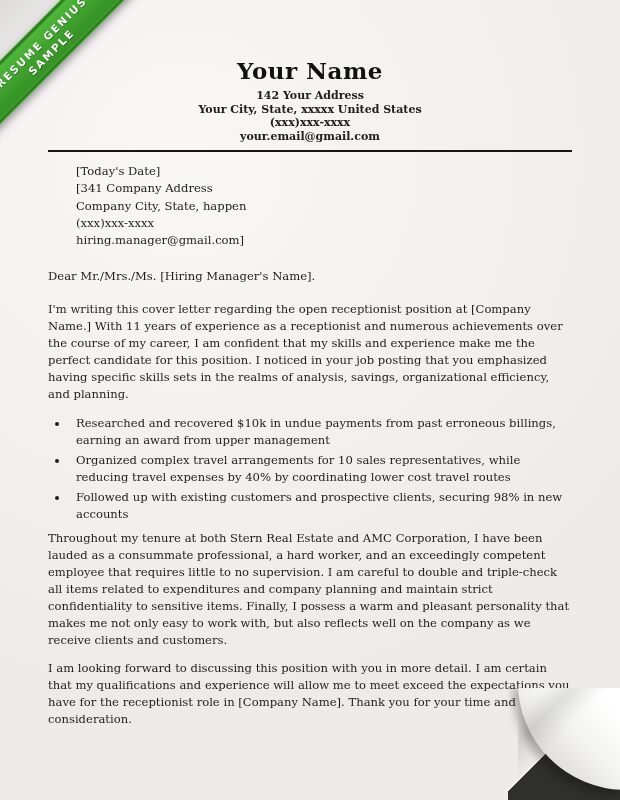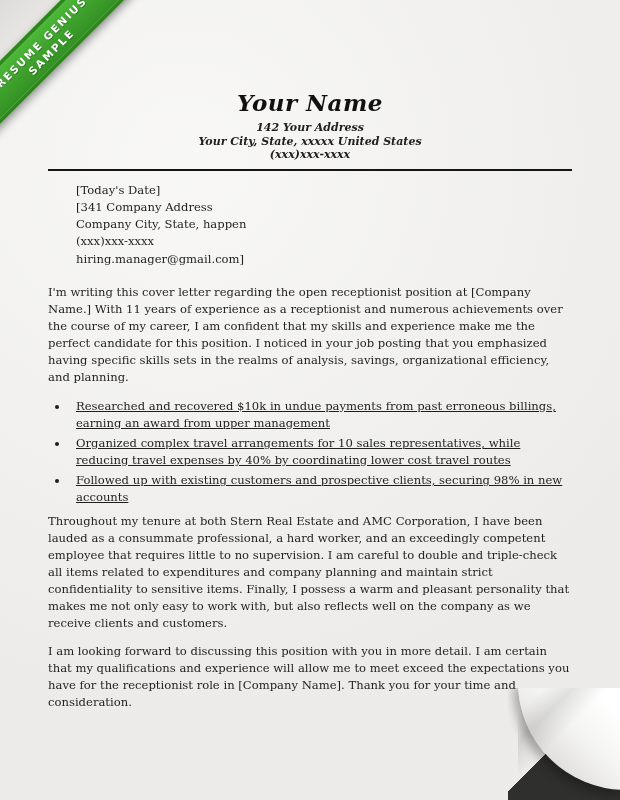--- a/index.html
+++ b/index.html
@@ -40,21 +40,21 @@
     font-weight: bold;
     font-size: 10.5px;
     letter-spacing: 2px;
     color: #ffffff;
     line-height: 14px;
     text-shadow: 0 1px 1px rgba(0,0,0,0.35);
     white-space: nowrap;
   }
 
   
-  .letter-head { padding-top: 89px; text-align: center; font-style: italic; }
+  .letter-head { padding-top: 57px; text-align: center; }
   .letter-head h1 {
     font-size: 23px;
     font-weight: bold;
     letter-spacing: 0.5px;
     color: #111;
     margin-bottom: 5px;
   }
   .contact-line {
     font-size: 11px;
     font-weight: bold;
@@ -80,21 +80,20 @@
   .para { margin-top: 16px; }
   .para-p2 { margin-top: 19px; }
   ul.achievements {
     margin: 12px 0 0 21px;
     list-style: disc outside;
   }
   ul.achievements li {
     padding-left: 7px;
     margin-bottom: 3px;
     line-height: 17px;
-    text-decoration: underline;
   }
   .para-p3 { margin-top: 7px; }
   .para-p4 { margin-top: 11px; }
 
   
   .curl-wrap {
     position: absolute; right: 0; bottom: 0;
     width: 112px; height: 112px;
     overflow: hidden;
   }
@@ -123,32 +122,34 @@
   <div class="ribbon">
     <span class="rb-line">RESUME GENIUS</span>
     <span class="rb-line">SAMPLE</span>
   </div>
 
   <div class="letter-head">
     <h1>Your Name</h1>
     <div class="contact-line">142 Your Address</div>
     <div class="contact-line">Your City, State, xxxxx United States</div>
     <div class="contact-line">(xxx)xxx-xxxx</div>
+    <div class="contact-line">your.email@gmail.com</div>
   </div>
   <hr class="head-rule">
 
   <div class="letter-body">
     <div class="recipient-block">
       <div class="addr-line">[Today's Date]</div>
       <div class="addr-line">[341 Company Address</div>
       <div class="addr-line">Company City, State, happen</div>
       <div class="addr-line">(xxx)xxx-xxxx</div>
       <div class="addr-line">hiring.manager@gmail.com]</div>
     </div>
 
+    <div class="salutation">Dear Mr./Mrs./Ms. [Hiring Manager's Name].</div>
 
     <div class="para">I'm writing this cover letter regarding the open receptionist position at [Company Name.] With 11 years of experience as a receptionist and numerous achievements over the course of my career, I am confident that my skills and experience make me the perfect candidate for this position. I noticed in your job posting that you emphasized having specific skills sets in the realms of analysis, savings, organizational efficiency, and planning.</div>
 
     <ul class="achievements">
       <li>Researched and recovered $10k in undue payments from past erroneous billings, earning an award from upper management</li>
       <li>Organized complex travel arrangements for 10 sales representatives, while reducing travel expenses by 40% by coordinating lower cost travel routes</li>
       <li>Followed up with existing customers and prospective clients, securing 98% in new accounts</li>
     </ul>
 
     <div class="para para-p3">Throughout my tenure at both Stern Real Estate and AMC Corporation, I have been lauded as a consummate professional, a hard worker, and an exceedingly competent employee that requires little to no supervision. I am careful to double and triple-check all items related to expenditures and company planning and maintain strict confidentiality to sensitive items. Finally, I possess a warm and pleasant personality that makes me not only easy to work with, but also reflects well on the company as we receive clients and customers.</div>

